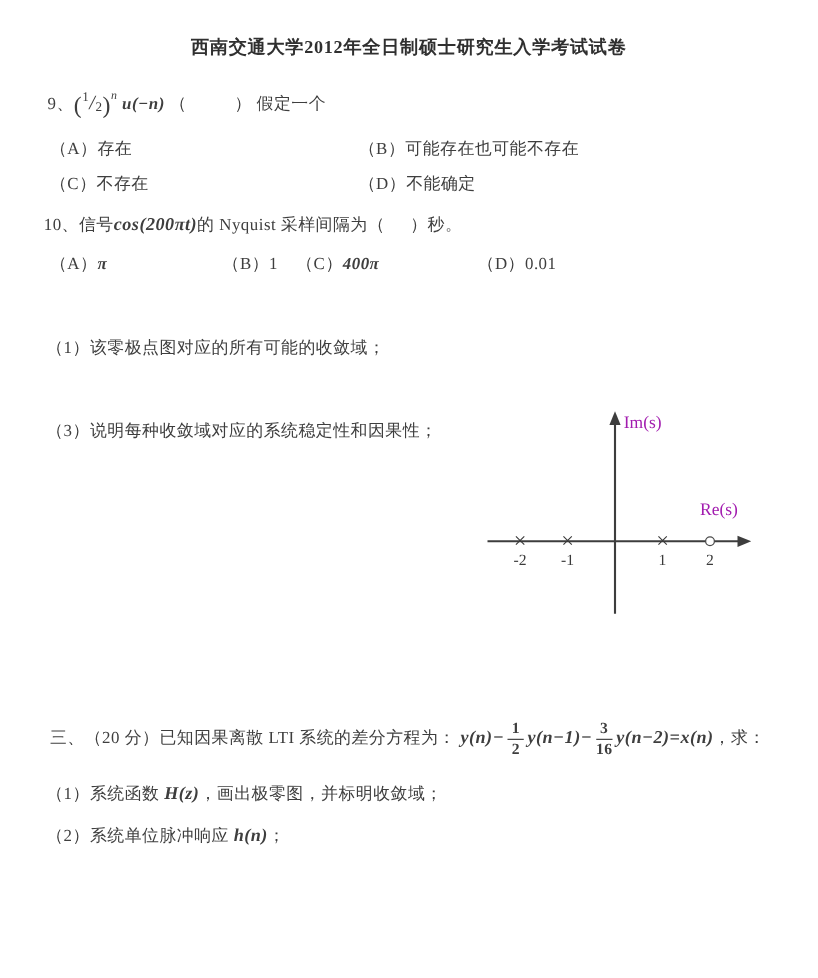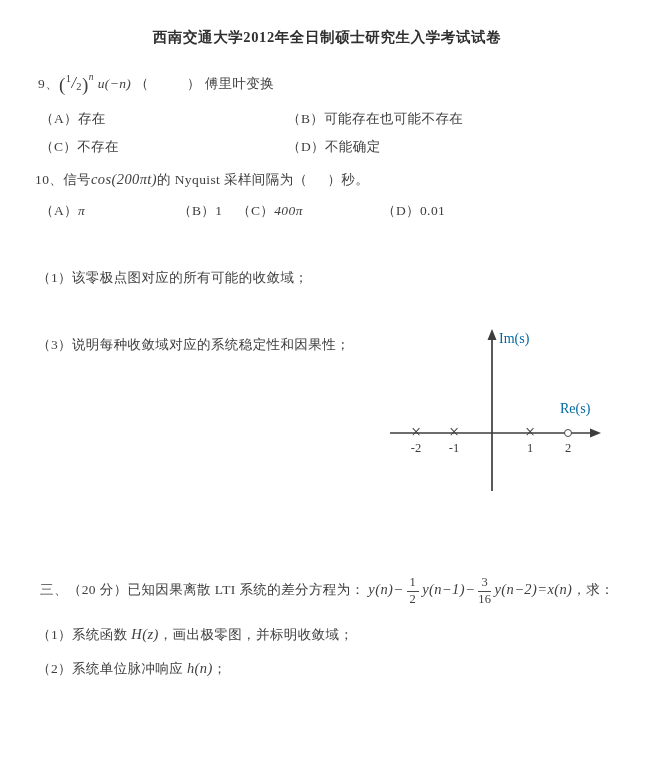--- a/index.html
+++ b/index.html
@@ -6,51 +6,51 @@
   .page {
     position:relative; width:654px; height:782px; background:#ffffff;
     font-family:"Liberation Serif","DejaVu Serif",serif;
     color:#3e3e3e; font-size:13.5px; overflow:hidden;
   }
   .line { position:absolute; white-space:nowrap; letter-spacing:0.4px; }
   .title {
     position:absolute; top:28px; left:0; width:100%; text-align:center;
     font-weight:bold; font-size:14.5px; color:#303030; letter-spacing:0.6px;
   }
-  .mi { font-style:italic; font-family:"Liberation Serif","DejaVu Serif",serif; }
+  .mi { font-style:italic; font-family:"Liberation Serif","DejaVu Serif",serif;font-weight:bold; }
   .bigp { font-size:19px; vertical-align:-3px; font-weight:400; }
   .dnum { font-size:10.5px; vertical-align:6px; }
   .dsl  { font-size:16px; font-style:italic; }
   .dden { font-size:10.5px; vertical-align:-2px; }
   .exp  { font-size:9.5px; vertical-align:8px; font-style:italic; }
   .gap38 { display:inline-block; width:38px; }
   .gap20 { display:inline-block; width:20px; }
   .frac { display:inline-block; vertical-align:middle; text-align:center; line-height:1.08; font-size:12.5px; margin:0 3px; }
   .fnum { display:block; padding:0 3px 1px; border-bottom:1px solid #4a4a4a; }
   .fden { display:block; padding-top:1px; }
   .pz { position:absolute; left:388px; top:325px; width:236px; height:172px; }
-  .pz-label { position:absolute; font-size:14px; color:#0369a1; }
+  .pz-label { position:absolute; font-size:14px; color:#a21caf; }
   .pz-im { left:111px; top:6px; }
   .pz-re { left:172px; top:76px; }
   .pz-pole { position:absolute; transform:translate(-50%,-54%); font-size:18px; color:#3a3a3a; line-height:1; }
   .pz-zero { position:absolute; transform:translate(-50%,-50%); width:8px; height:8px; border:1.4px solid #4a4a4a; border-radius:50%; background:#fff; box-sizing:border-box; }
   .pz-tick { position:absolute; transform:translate(-50%,0); font-size:12.5px; color:#3a3a3a; }
   svg { display:block; }
 </style>
 </head>
 <body>
 
 <div class="page">
 
   <div class="title">西南交通大学2012年全日制硕士研究生入学考试试卷</div>
 
   <div class="line" style="left:38px; top:72px;">
     <span>9、</span><span><span class="bigp">(</span><span class="dnum">1</span><span class="dsl">/</span><span class="dden">2</span><span class="bigp">)</span><span class="exp">n</span>&nbsp;<span class="mi">u(−n)</span></span>
     <span>（</span><span class="gap38"></span><span>）</span>
-    <span>傅里叶变换</span>
+    <span>假定一个</span>
   </div>
 
   <div class="line" style="left:40px; top:110px;">
     <span>（A）</span><span>存在</span>
   </div>
   <div class="line" style="left:287px; top:110px;">
     <span>（B）</span><span>可能存在也可能不存在</span>
   </div>
   <div class="line" style="left:40px; top:138px;">
     <span>（C）</span><span>不存在</span>

